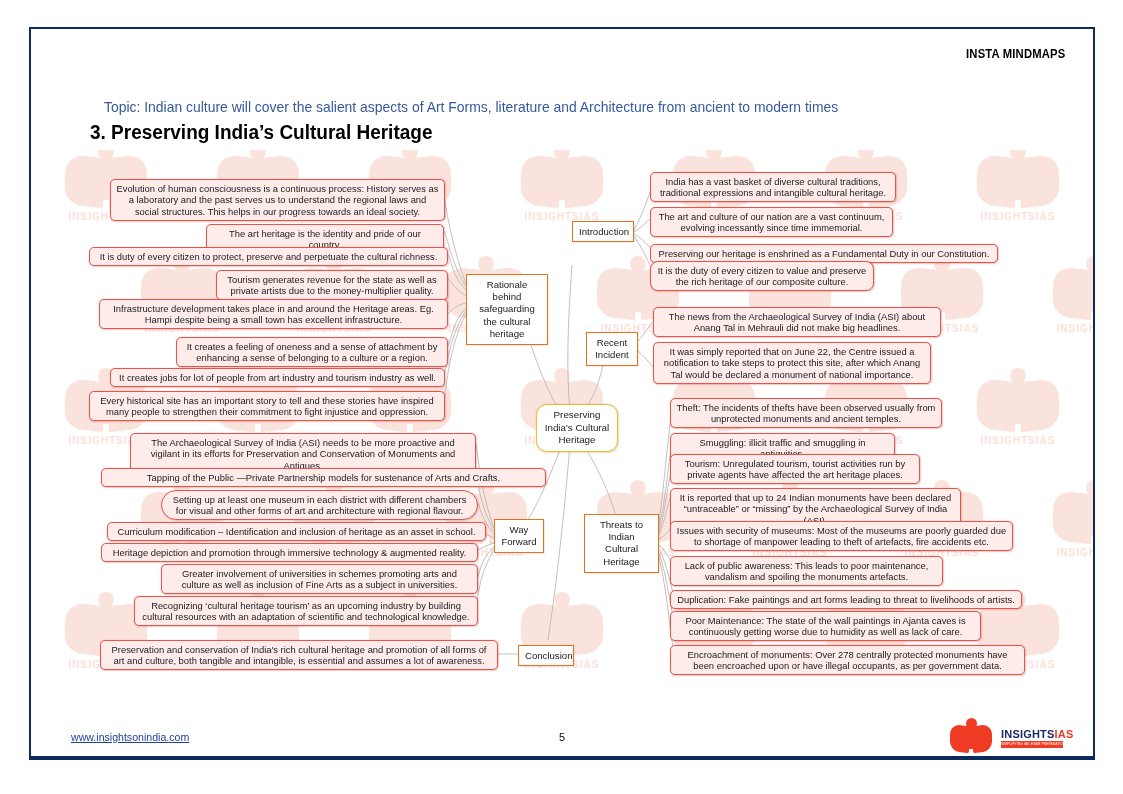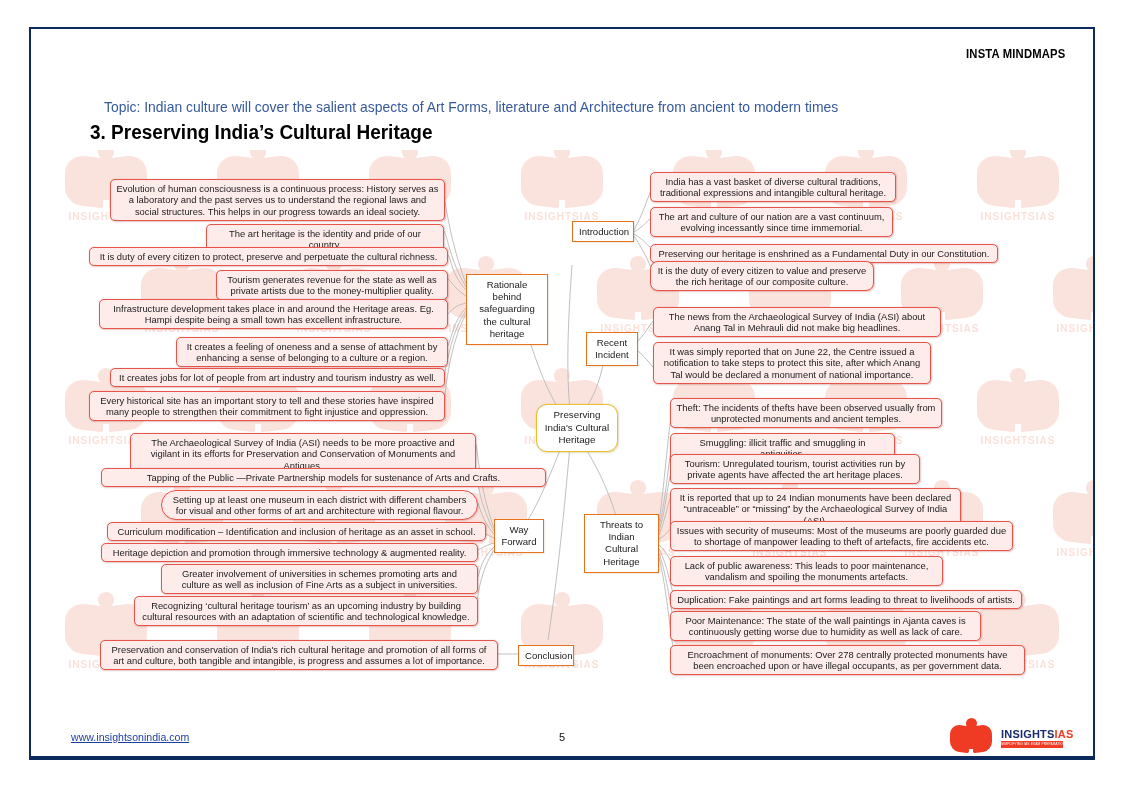--- a/index.html
+++ b/index.html
@@ -609,21 +609,21 @@
   <div class="leaf" style="left:89px; top:391px; width:356px;">Every historical site has an important story to tell and these stories have inspired many people to strengthen their commitment to fight injustice and oppression.</div>
 
   <div class="leaf" style="left:130px; top:433px; width:346px;">The Archaeological Survey of India (ASI) needs to be more proactive and vigilant in its efforts for Preservation and Conservation of Monuments and Antiques.</div>
   <div class="leaf" style="left:101px; top:468px; width:445px;">Tapping of the Public —Private Partnership models for sustenance of Arts and Crafts.</div>
   <div class="leaf" style="left:161px; top:490px; width:317px;border-radius:15px;">Setting up at least one museum in each district with different chambers for visual and other forms of art and architecture with regional flavour.</div>
   <div class="leaf" style="left:99px; top:522px; width:379px;margin-left:8px;">Curriculum modification – Identification and inclusion of heritage as an asset in school.</div>
   <div class="leaf" style="left:101px; top:543px; width:377px;">Heritage depiction and promotion through immersive technology &amp; augmented reality.</div>
   <div class="leaf" style="left:161px; top:564px; width:317px;">Greater involvement of universities in schemes promoting arts and culture as well as inclusion of Fine Arts as a subject in universities.</div>
   <div class="leaf" style="left:134px; top:596px; width:344px;">Recognizing ‘cultural heritage tourism’ as an upcoming industry by building cultural resources with an adaptation of scientific and technological knowledge.</div>
 
-  <div class="leaf" style="left:100px; top:640px; width:398px;">Preservation and conservation of India's rich cultural heritage and promotion of all forms of art and culture, both tangible and intangible, is progress and assumes a lot of importance.</div>
+  <div class="leaf" style="left:100px; top:640px; width:398px;">Preservation and conservation of India's rich cultural heritage and promotion of all forms of art and culture, both tangible and intangible, is essential and assumes a lot of awareness.</div>
 
   <div class="leaf" style="left:650px; top:172px; width:246px;">India has a vast basket of diverse cultural traditions, traditional expressions and intangible cultural heritage.</div>
   <div class="leaf" style="left:650px; top:207px; width:243px;">The art and culture of our nation are a vast continuum, evolving incessantly since time immemorial.</div>
   <div class="leaf" style="left:650px; top:244px; width:348px;">Preserving our heritage is enshrined as a Fundamental Duty in our Constitution.</div>
   <div class="leaf" style="left:650px; top:261px; width:224px;border-radius:8px;">It is the duty of every citizen to value and preserve the rich heritage of our composite culture.</div>
 
   <div class="leaf" style="left:653px; top:307px; width:288px;">The news from the Archaeological Survey of India (ASI) about Anang Tal in Mehrauli did not make big headlines.</div>
   <div class="leaf" style="left:653px; top:342px; width:278px;">It was simply reported that on June 22, the Centre issued a notification to take steps to protect this site, after which Anang Tal would be declared a monument of national importance.</div>
 
   <div class="leaf" style="left:670px; top:398px; width:272px;">Theft: The incidents of thefts have been observed usually from unprotected monuments and ancient temples.</div>

